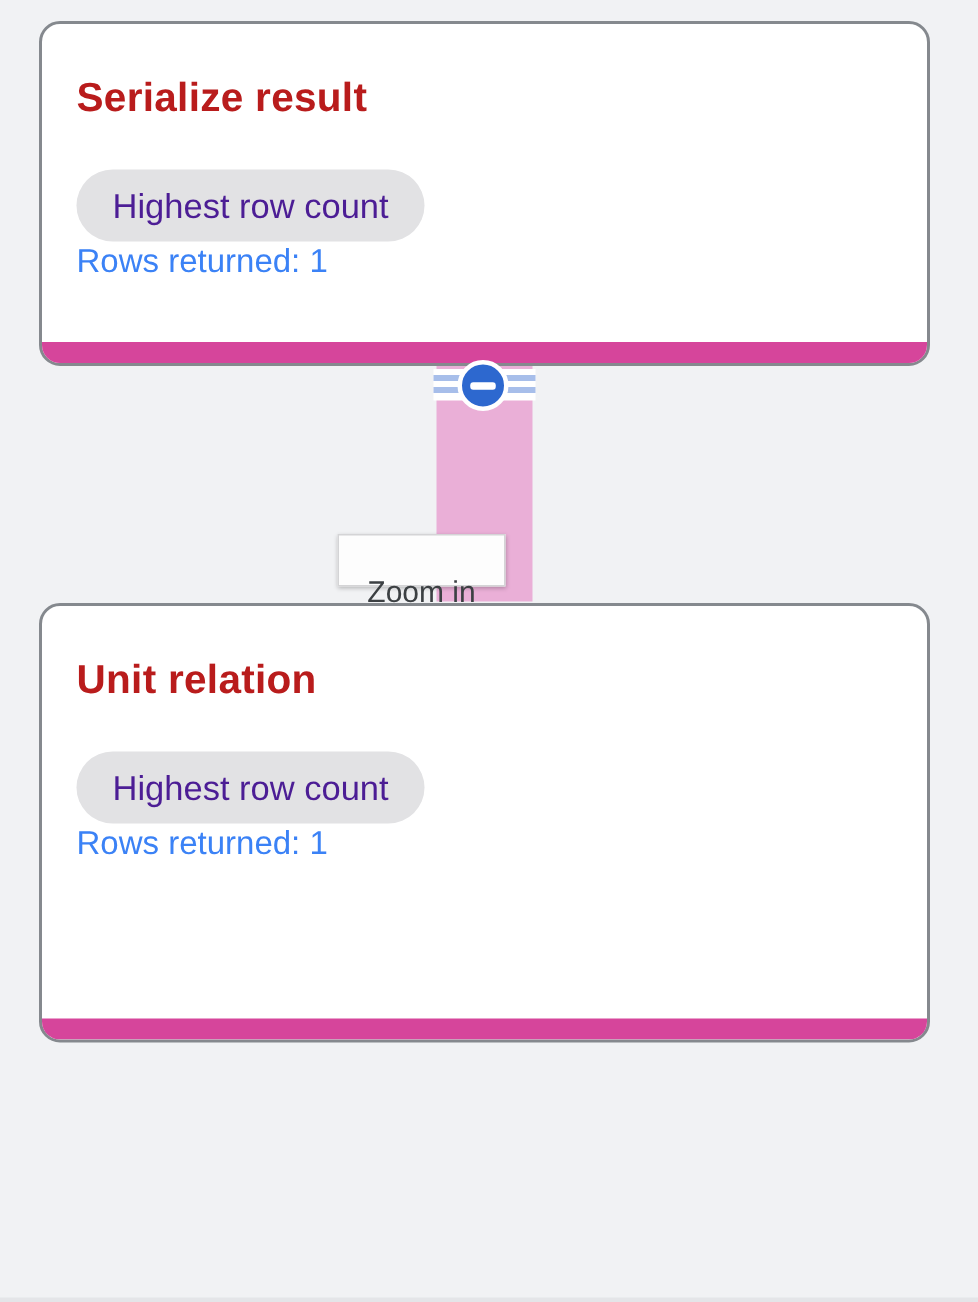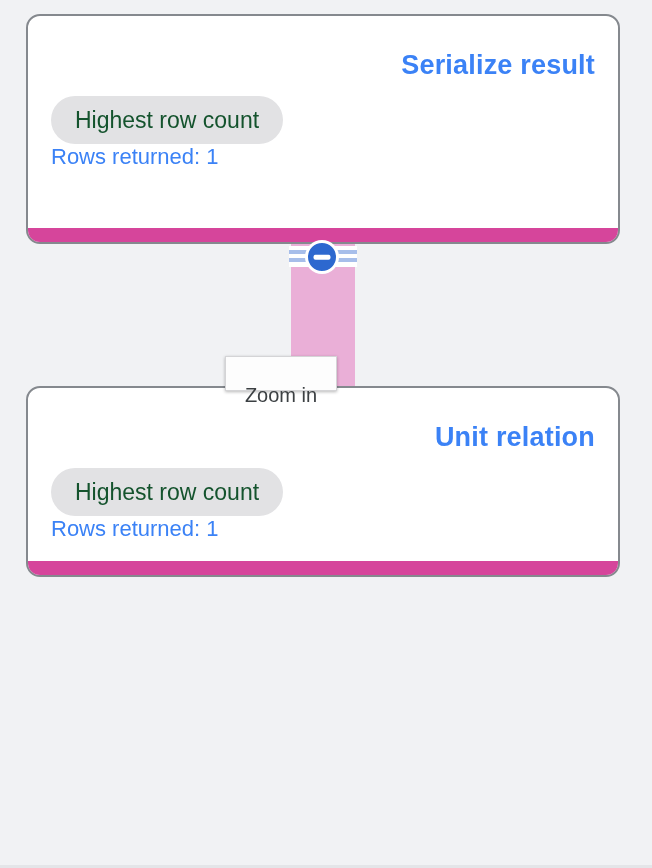--- a/index.html
+++ b/index.html
@@ -27,34 +27,33 @@
     left: 26px;
     width: 594px;
     background: #FFFFFF;
     border: 2px solid #85898E;
     border-radius: 14px;
     overflow: hidden;
     z-index: 2;
     cursor: pointer;
   }
   .node-card.top { top: 14px; height: 230px; }
-  .node-card.bottom { top: 386px; height: 191px; }
+  .node-card.bottom { top: 402px; height: 293px; }
   .node-body { padding: 34px 23px 0 23px; }
   .node-title {
     font-size: 27px;
     font-weight: 700;
-    color: #3b82f6;
+    color: #b91c1c;
     letter-spacing: 0.2px;
-    text-align: right;
   }
   .node-badge {
     display: inline-block;
-    margin-top: 15px;
+    margin-top: 32px;
     background: #E2E2E4;
-    color: #14532d;
+    color: #4c1d95;
     font-size: 23px;
     line-height: 26px;
     padding: 11px 24px;
     border-radius: 25px;
   }
   .node-rows {
     font-size: 22px;
     color: #3b82f6;
   }
   .node-accent-bar {

